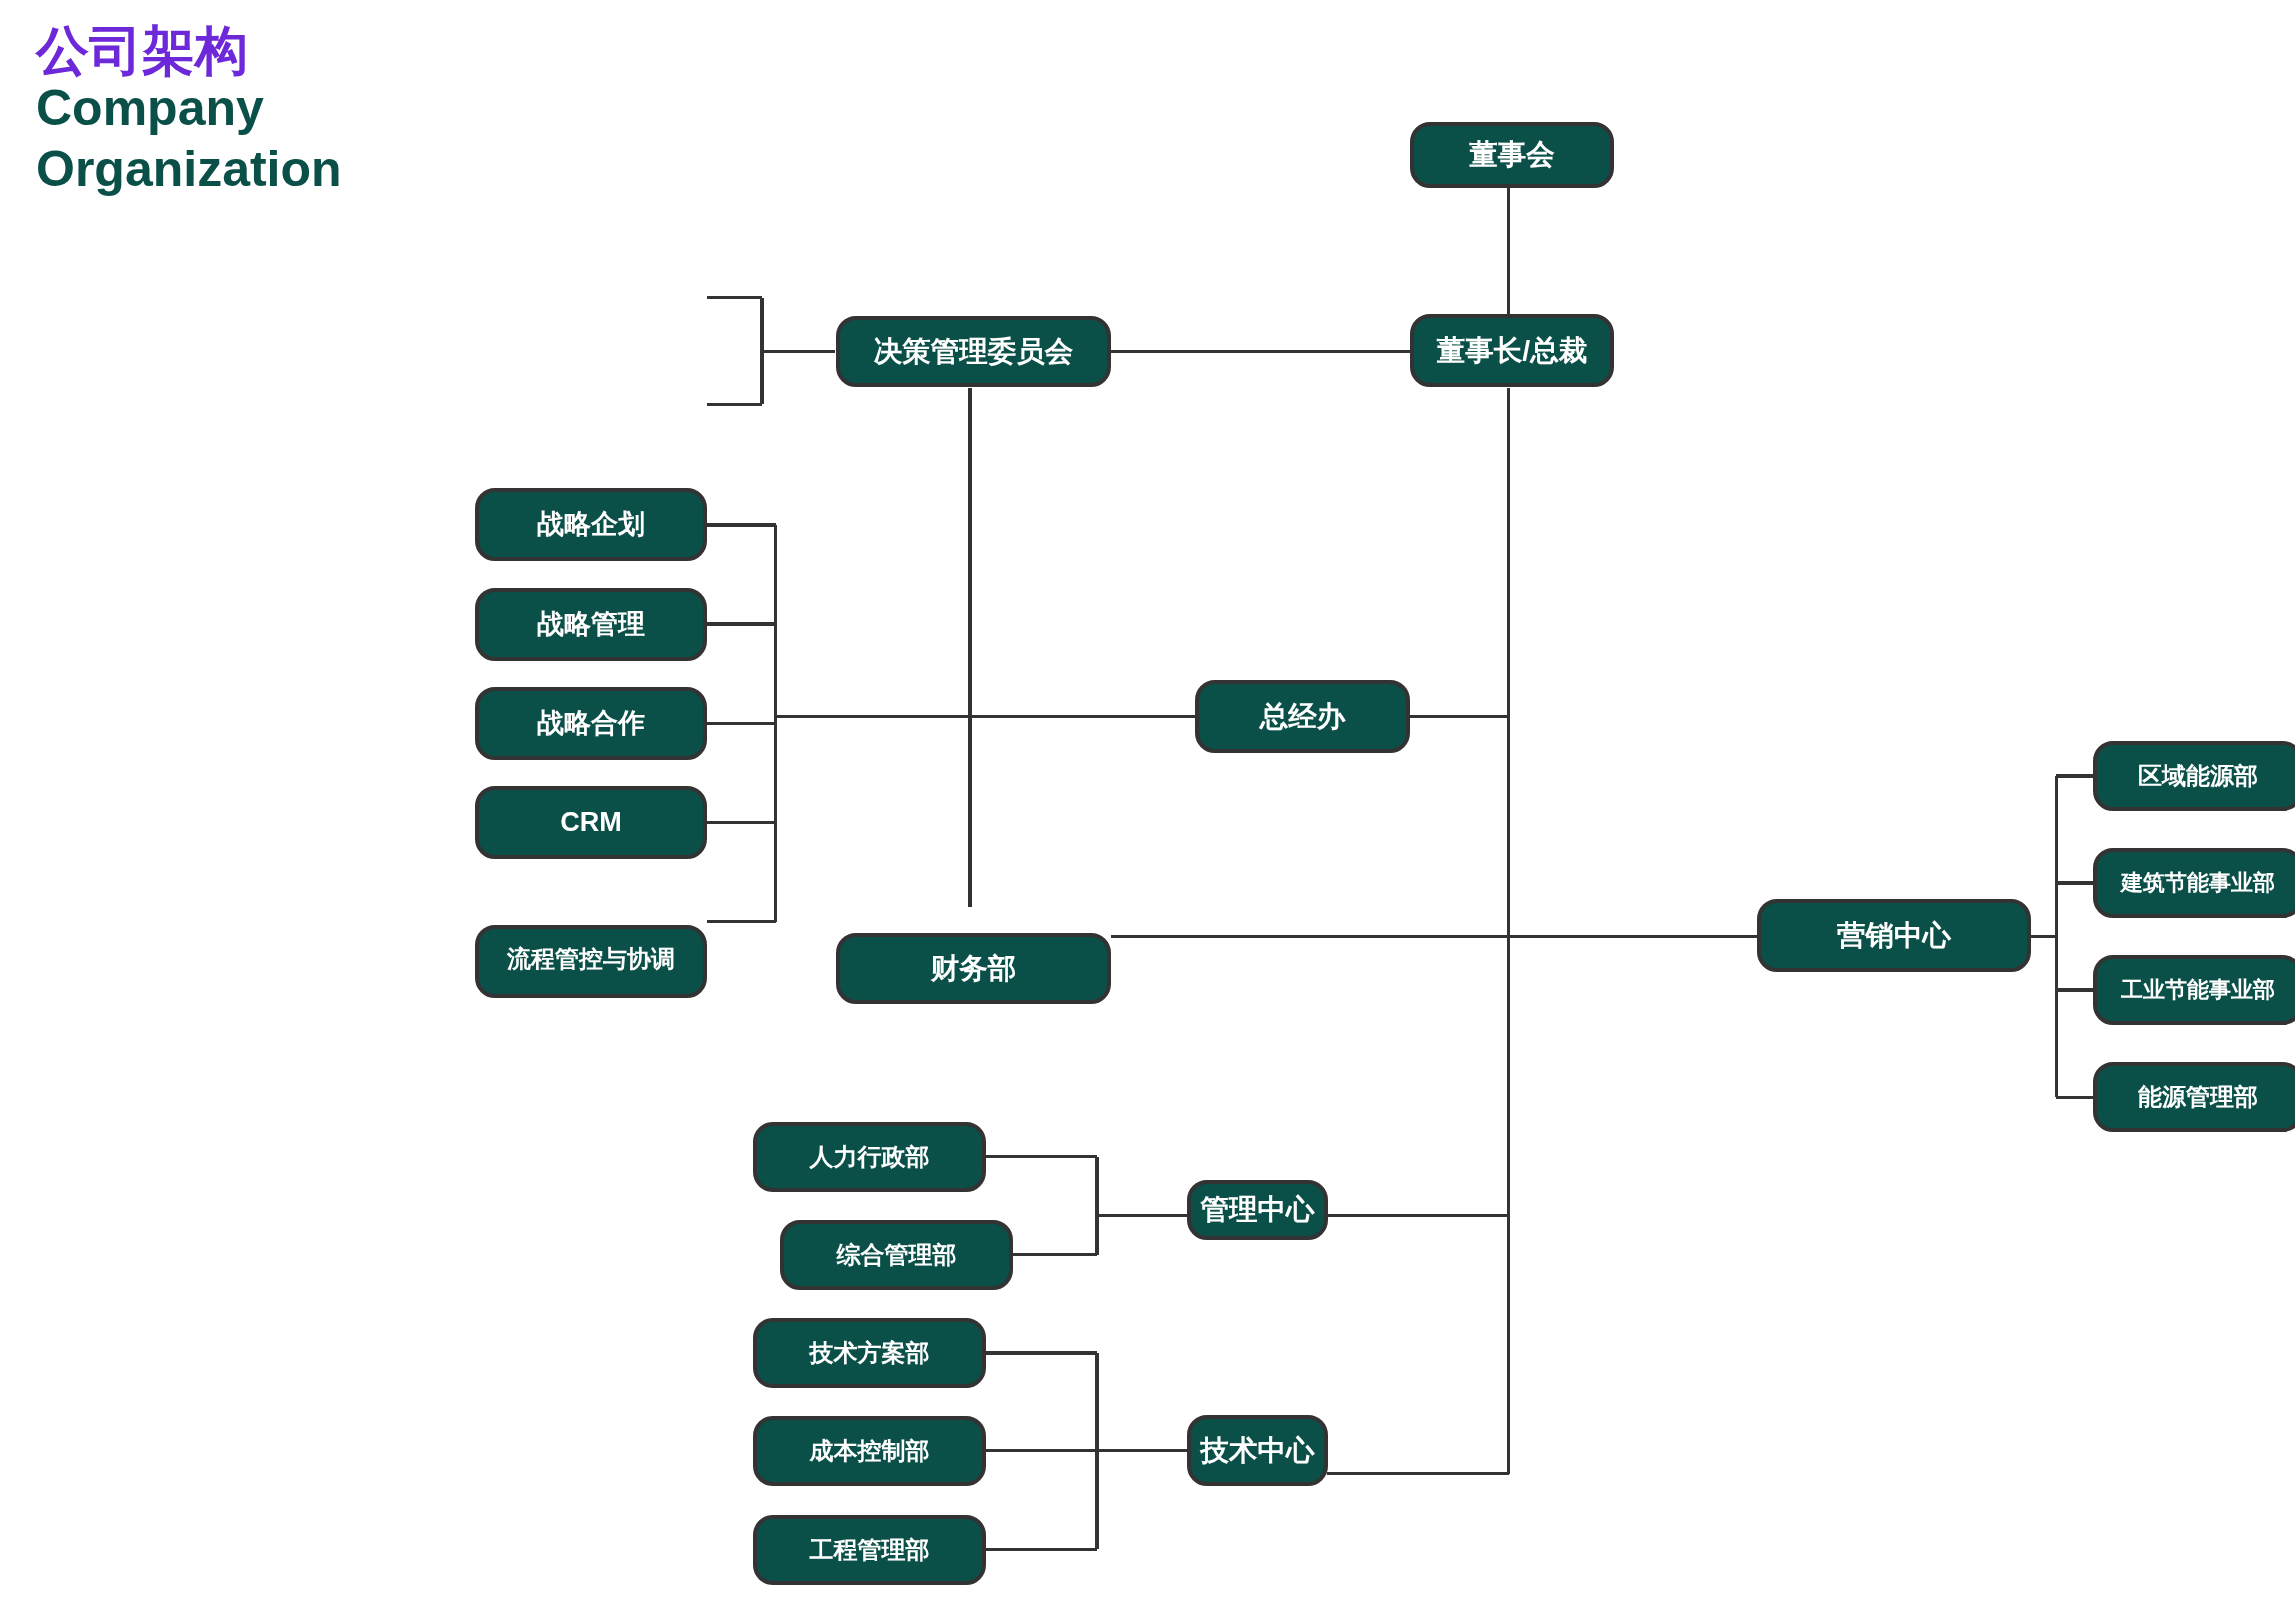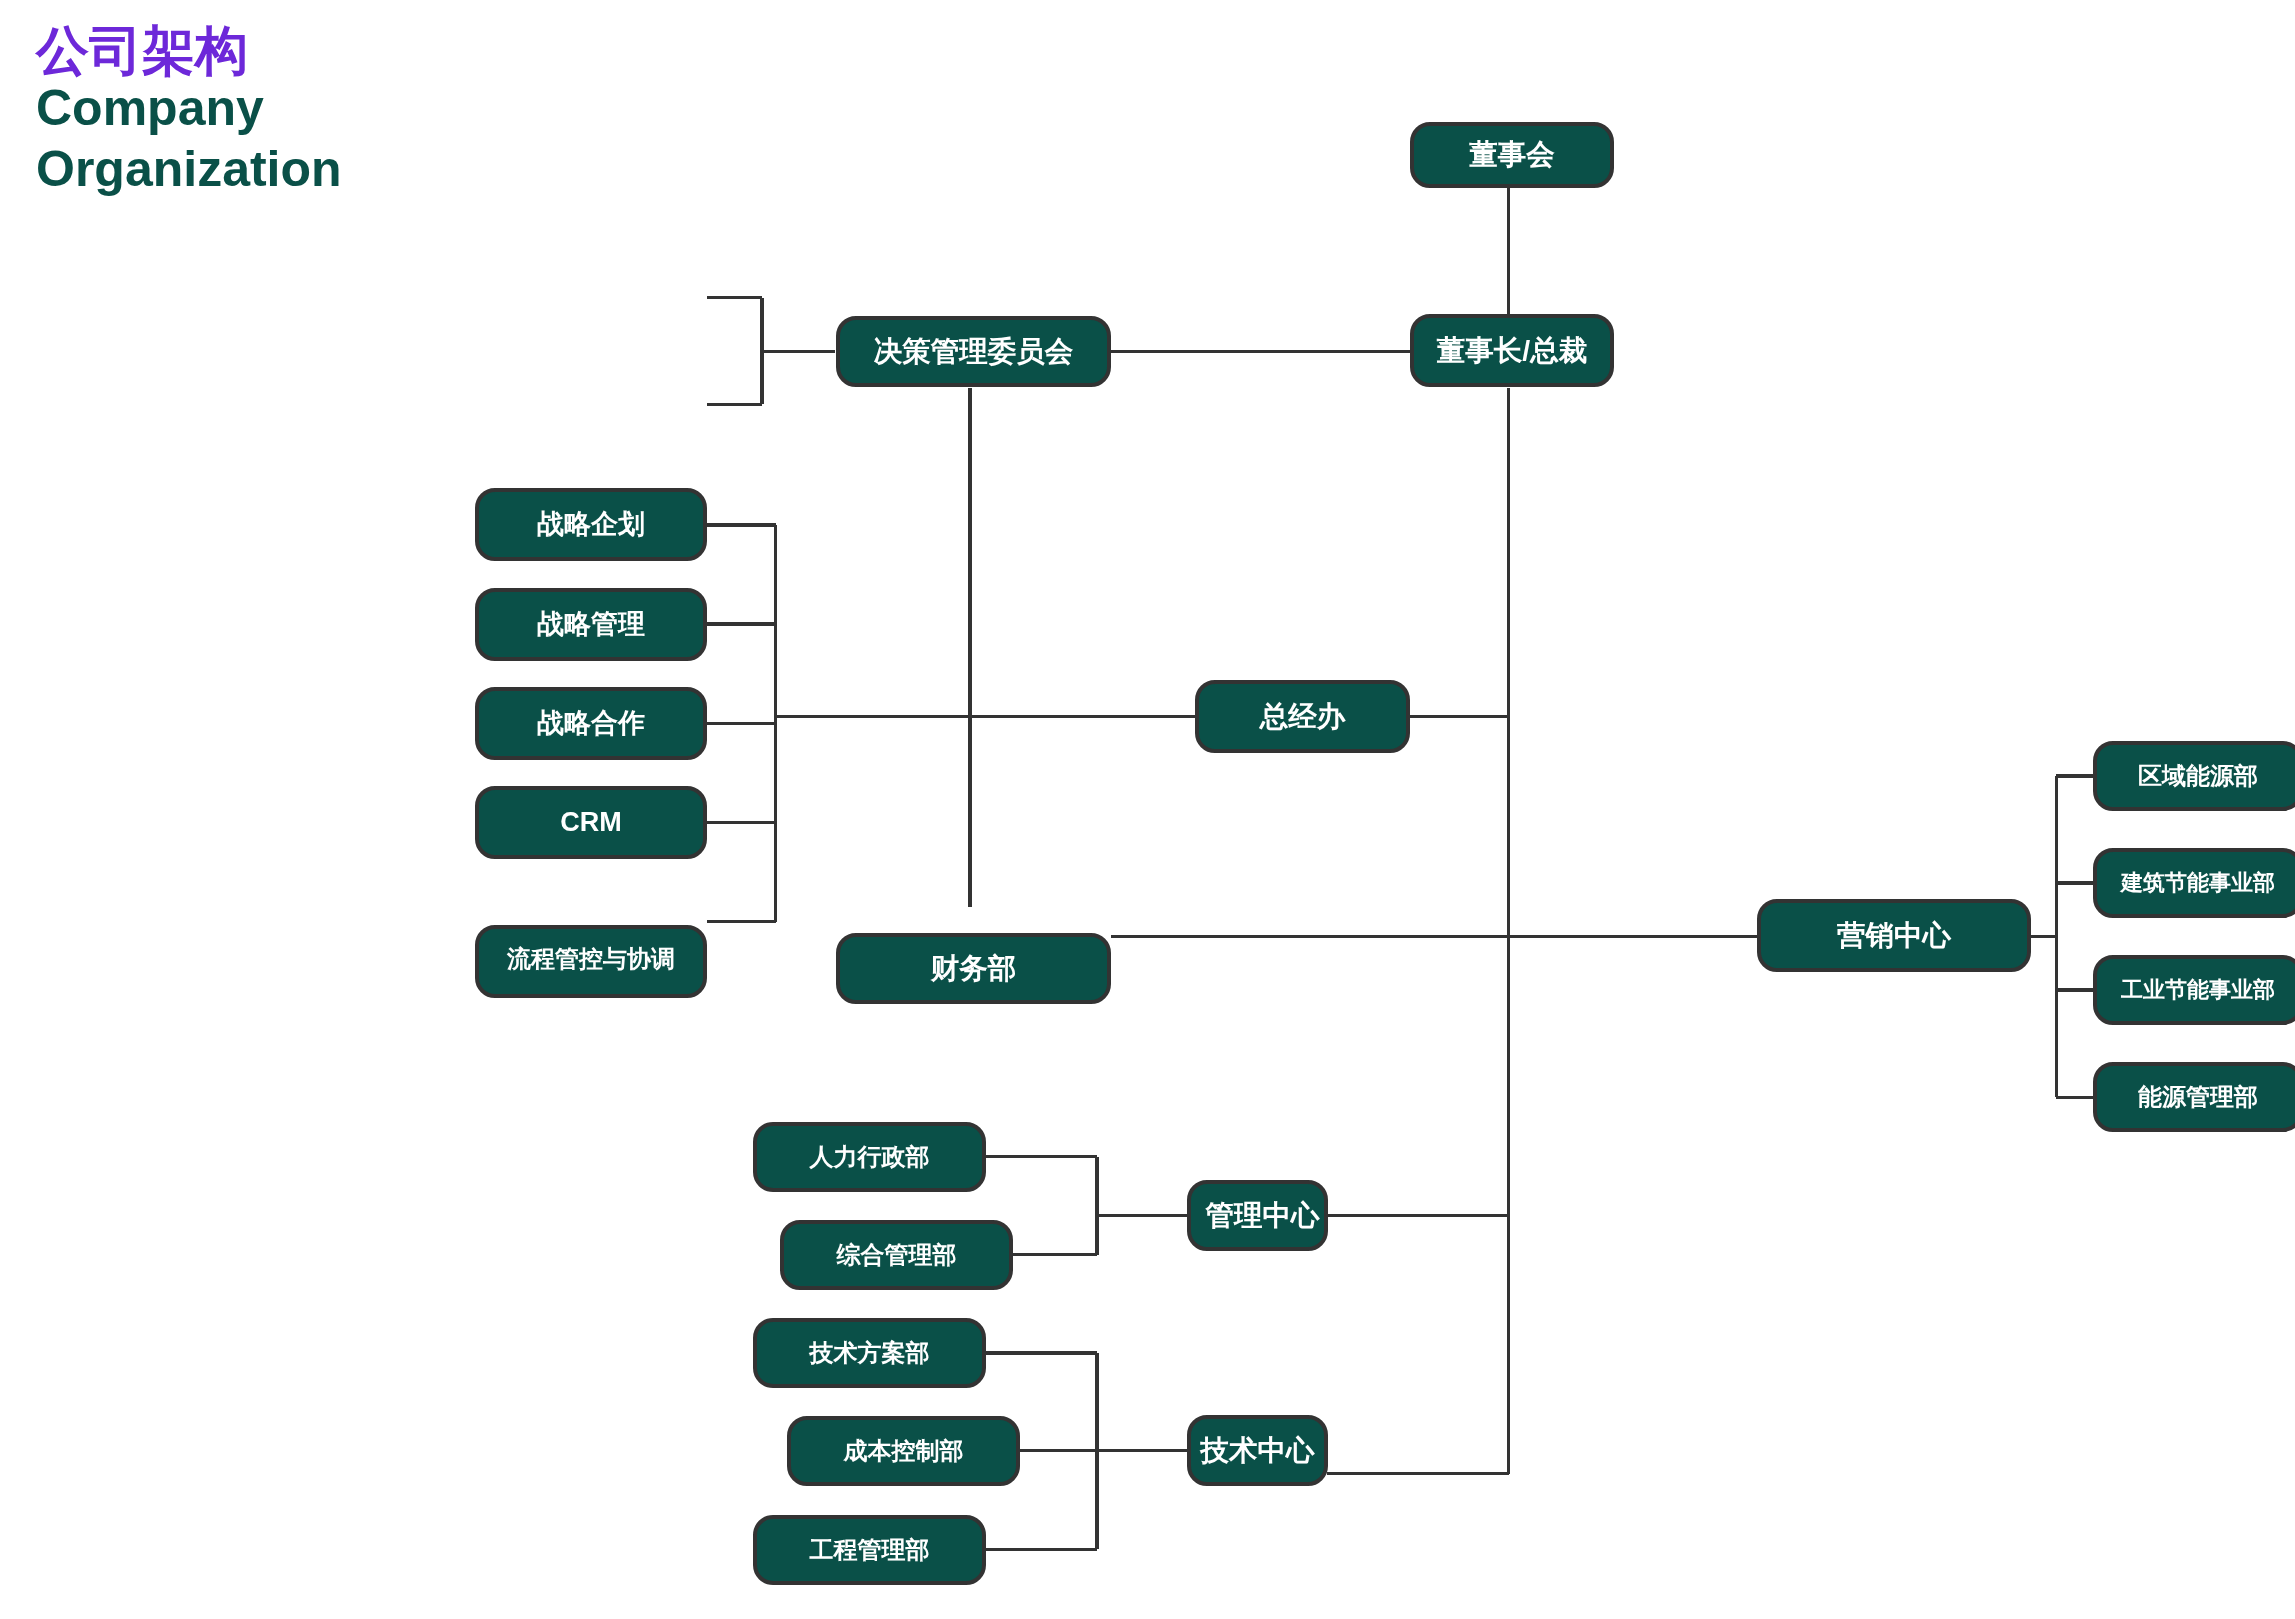--- a/index.html
+++ b/index.html
@@ -203,29 +203,29 @@
   </div>
 
   <div class="node fs-small" style="left:753px; top:1122px; width:233px; height:70px;">
     <span class="label">人力行政部</span>
   </div>
 
   <div class="node fs-small" style="left:753px; top:1220px; width:233px; height:70px;margin-left:27px;">
     <span class="label">综合管理部</span>
   </div>
 
-  <div class="node fs-big" style="left:1187px; top:1180px; width:141px; height:71px;text-align:right;">
+  <div class="node fs-big" style="left:1187px; top:1180px; width:141px; height:60px;">
     <span class="label">管理中心</span>
   </div>
 
   <div class="node fs-small" style="left:753px; top:1318px; width:233px; height:70px;">
     <span class="label">技术方案部</span>
   </div>
 
-  <div class="node fs-small" style="left:753px; top:1416px; width:233px; height:70px;margin-left:34px;">
+  <div class="node fs-small" style="left:753px; top:1416px; width:233px; height:70px;">
     <span class="label">成本控制部</span>
   </div>
 
   <div class="node fs-small" style="left:753px; top:1515px; width:233px; height:70px;">
     <span class="label">工程管理部</span>
   </div>
 
   <div class="node fs-big" style="left:1187px; top:1415px; width:141px; height:71px;">
     <span class="label">技术中心</span>
   </div>

